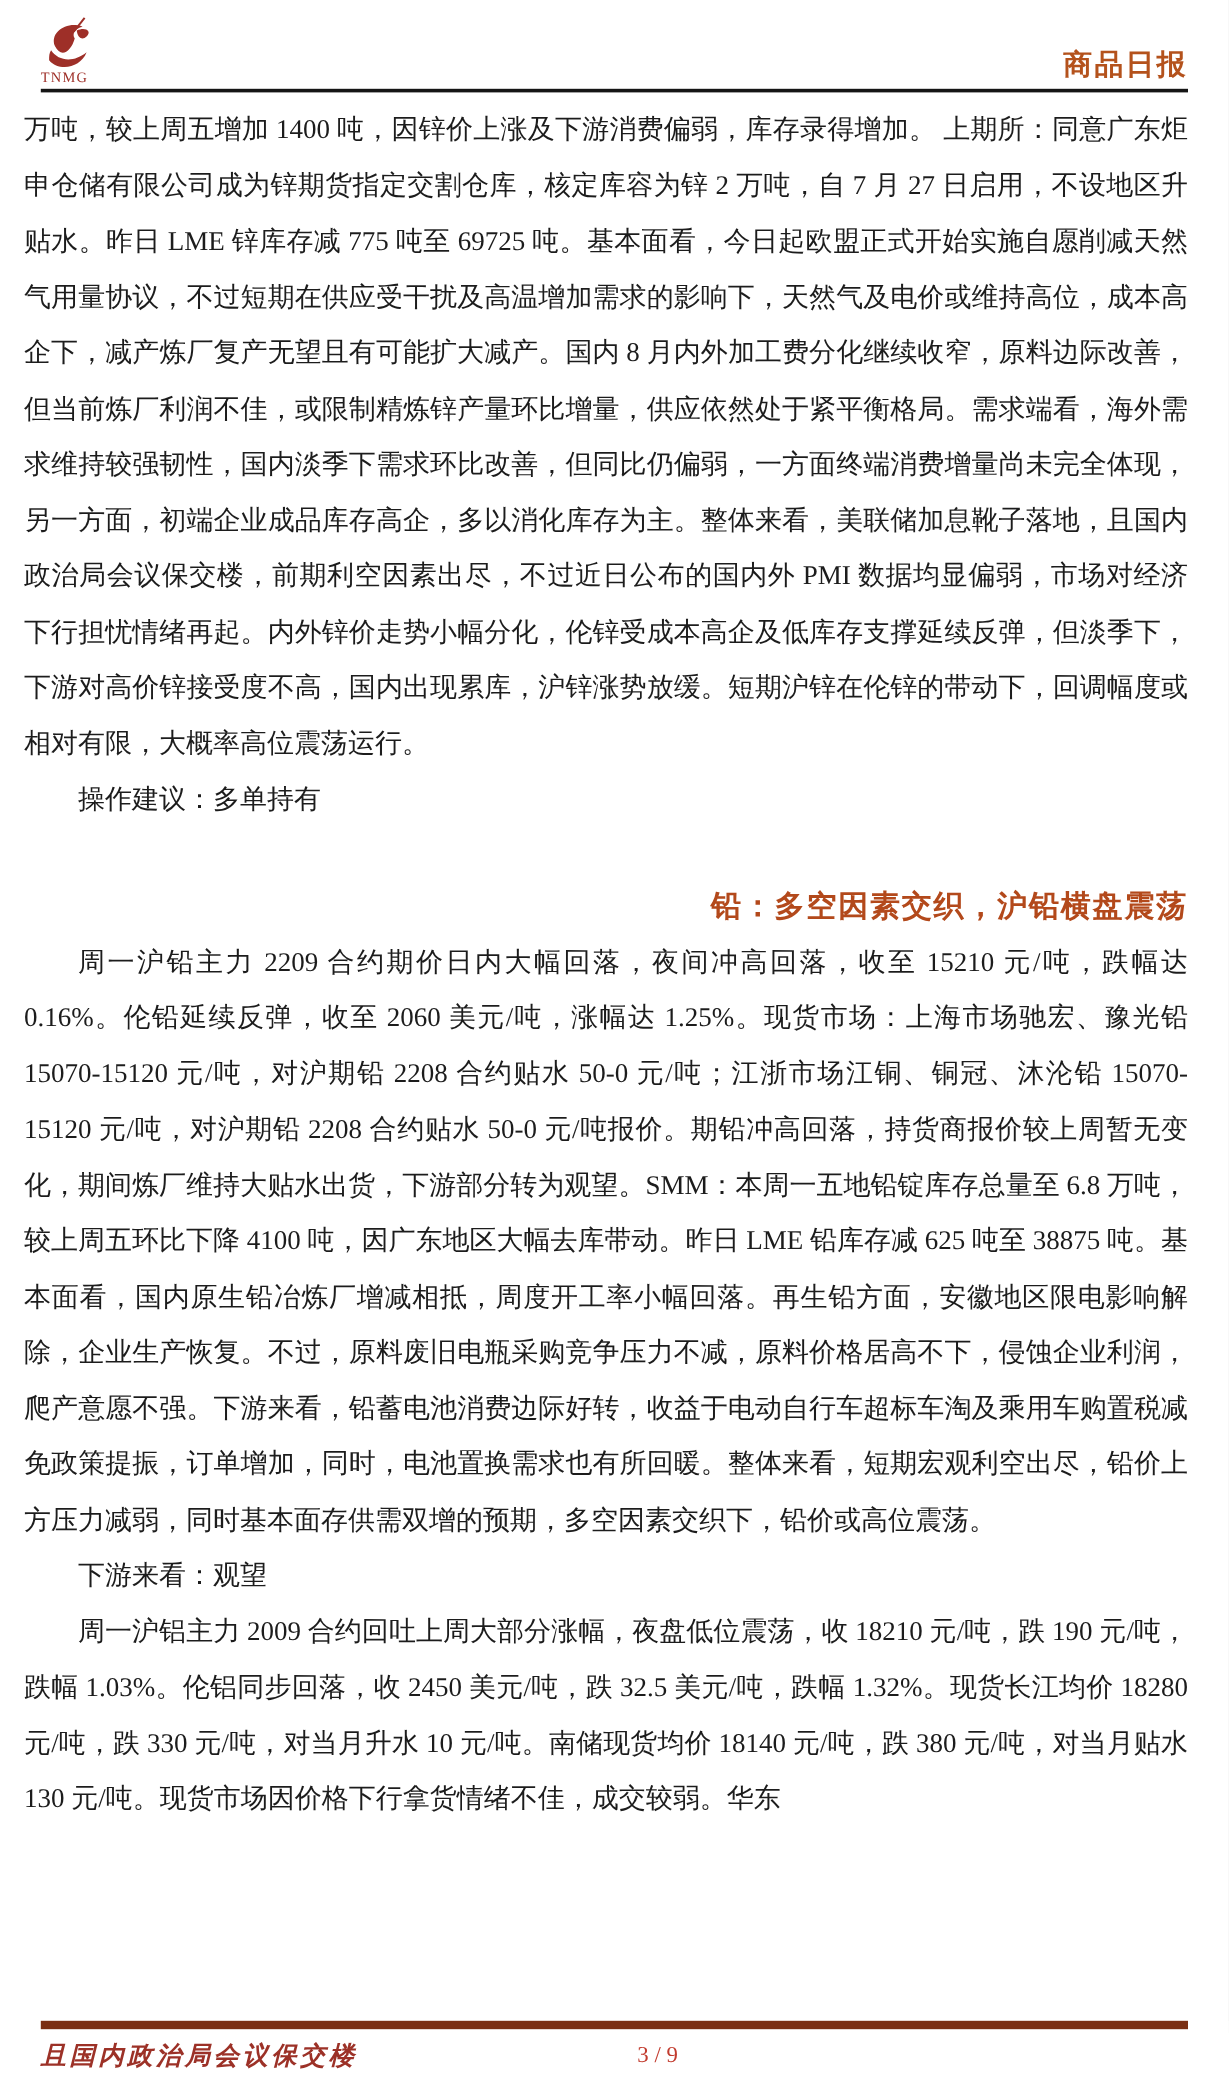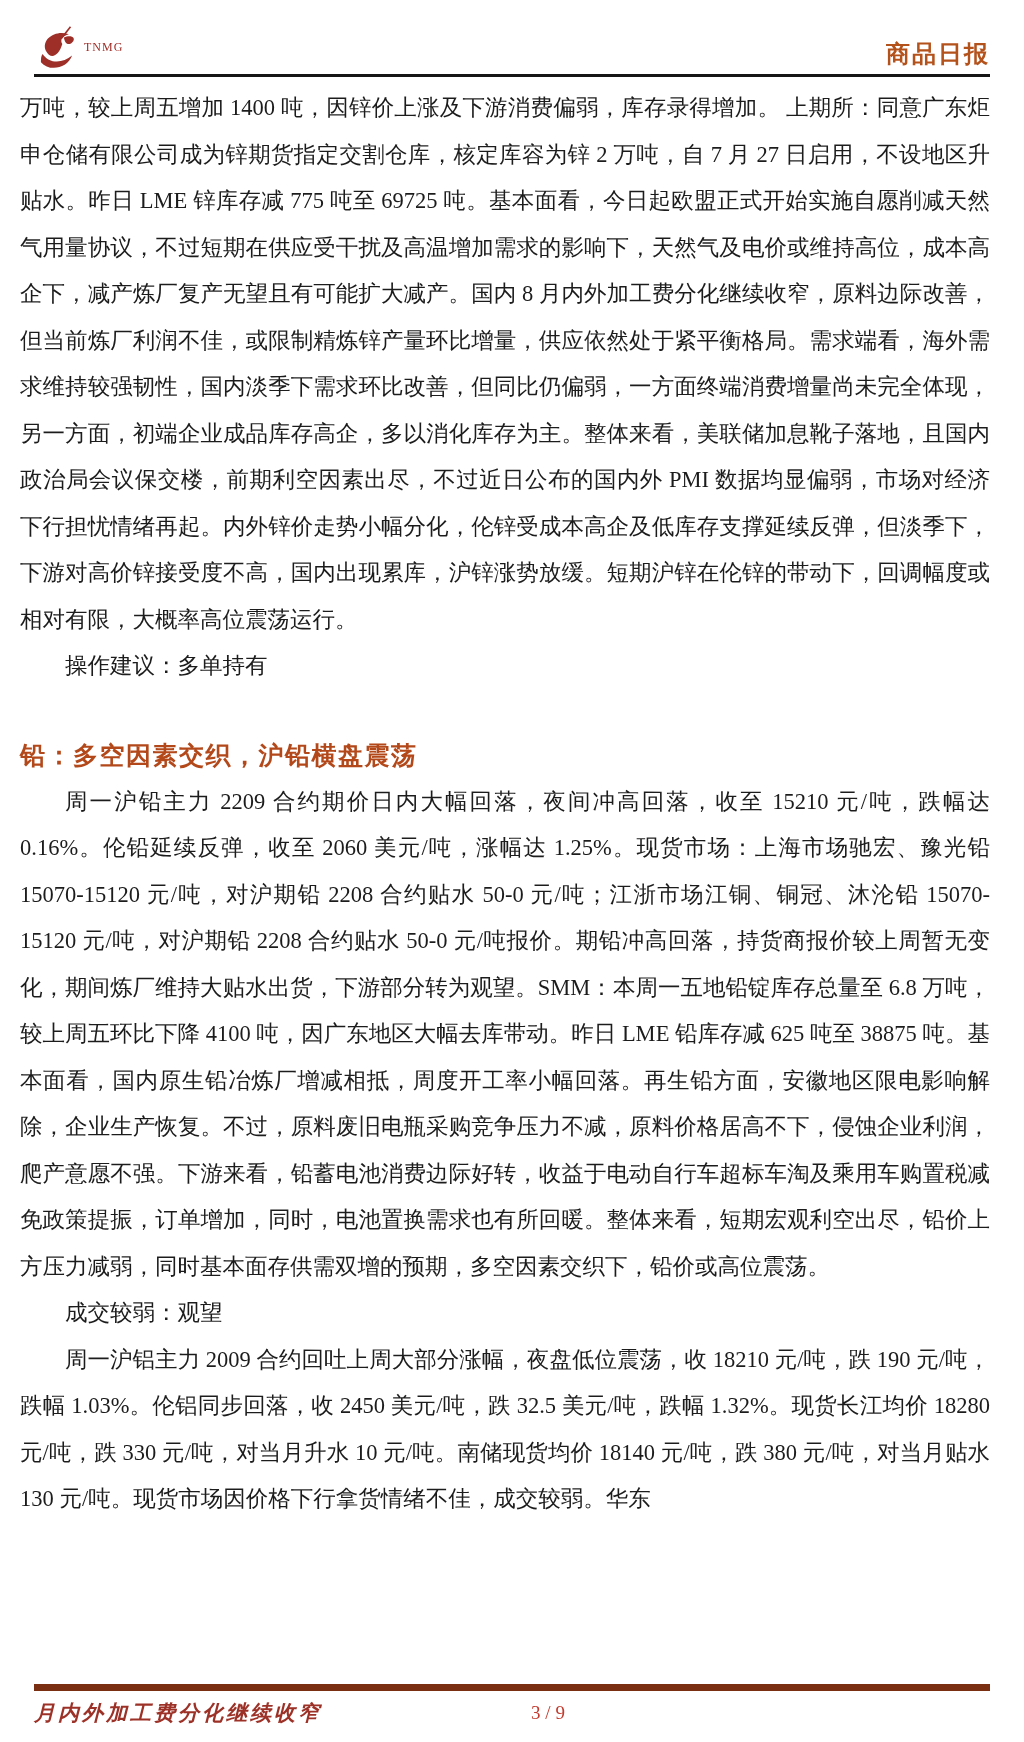--- a/index.html
+++ b/index.html
@@ -14,21 +14,21 @@
   }
   
   .header{
     display:flex;
     justify-content:space-between;
     align-items:flex-end;
     padding:10px 34px 0 34px;
     height:62px;
   }
   .logo{display:flex;align-items:flex-start;gap:8px;}
-  .logo-left{display:flex;flex-direction:row;align-items:center;width:60px;}
+  .logo-left{display:flex;flex-direction:column;width:60px;}
   .logo-icon svg{display:block;}
   .logo-abbr{
     font-family:"Liberation Serif","DejaVu Serif",serif;
     font-size:12px;letter-spacing:1px;color:#9e2f28;margin-top:-3px;
   }
   .logo-text{padding-top:4px;}
   .logo-cn{
     font-size:30px;font-weight:bold;color:#a1322b;
     letter-spacing:5px;line-height:32px;
     font-family:"Liberation Serif","DejaVu Serif",serif;
@@ -57,21 +57,21 @@
   .indent{text-indent:2em;}
   .advice{text-indent:2em;}
   .section-heading{
     margin:42px 0 0 0;
     font-size:25px;
     line-height:47px;
     font-weight:bold;
     color:#b3491b;
     letter-spacing:1.5px;
     font-family:"Liberation Sans","DejaVu Sans",sans-serif;
-    text-align:left;
+    text-align:right;
   }
   
   .footer{
     position:absolute;
     left:0;right:0;bottom:0;
     height:58px;
     background:#ffffff;
   }
   .footer-rule{
     margin:0 34px;
@@ -122,26 +122,26 @@
     <div class="report-type">商品日报</div>
   </header>
   <div class="header-rule"></div>
 
   <main class="body">
     <p class="para">万吨，较上周五增加 1400 吨，因锌价上涨及下游消费偏弱，库存录得增加。 上期所：同意广东炬申仓储有限公司成为锌期货指定交割仓库，核定库容为锌 2 万吨，自 7 月 27 日启用，不设地区升贴水。昨日 LME 锌库存减 775 吨至 69725 吨。基本面看，今日起欧盟正式开始实施自愿削减天然气用量协议，不过短期在供应受干扰及高温增加需求的影响下，天然气及电价或维持高位，成本高企下，减产炼厂复产无望且有可能扩大减产。国内 8 月内外加工费分化继续收窄，原料边际改善，但当前炼厂利润不佳，或限制精炼锌产量环比增量，供应依然处于紧平衡格局。需求端看，海外需求维持较强韧性，国内淡季下需求环比改善，但同比仍偏弱，一方面终端消费增量尚未完全体现，另一方面，初端企业成品库存高企，多以消化库存为主。整体来看，美联储加息靴子落地，且国内政治局会议保交楼，前期利空因素出尽，不过近日公布的国内外 PMI 数据均显偏弱，市场对经济下行担忧情绪再起。内外锌价走势小幅分化，伦锌受成本高企及低库存支撑延续反弹，但淡季下，下游对高价锌接受度不高，国内出现累库，沪锌涨势放缓。短期沪锌在伦锌的带动下，回调幅度或相对有限，大概率高位震荡运行。</p>
     <p class="para advice">操作建议：多单持有</p>
 
     <h2 class="section-heading">铅：多空因素交织，沪铅横盘震荡</h2>
     <p class="para indent">周一沪铅主力 2209 合约期价日内大幅回落，夜间冲高回落，收至 15210 元/吨，跌幅达 0.16%。伦铅延续反弹，收至 2060 美元/吨，涨幅达 1.25%。现货市场：上海市场驰宏、豫光铅 15070-15120 元/吨，对沪期铅 2208 合约贴水 50-0 元/吨；江浙市场江铜、铜冠、沐沦铅 15070-15120 元/吨，对沪期铅 2208 合约贴水 50-0 元/吨报价。期铅冲高回落，持货商报价较上周暂无变化，期间炼厂维持大贴水出货，下游部分转为观望。SMM：本周一五地铅锭库存总量至 6.8 万吨，较上周五环比下降 4100 吨，因广东地区大幅去库带动。昨日 LME 铅库存减 625 吨至 38875 吨。基本面看，国内原生铅冶炼厂增减相抵，周度开工率小幅回落。再生铅方面，安徽地区限电影响解除，企业生产恢复。不过，原料废旧电瓶采购竞争压力不减，原料价格居高不下，侵蚀企业利润，爬产意愿不强。下游来看，铅蓄电池消费边际好转，收益于电动自行车超标车淘及乘用车购置税减免政策提振，订单增加，同时，电池置换需求也有所回暖。整体来看，短期宏观利空出尽，铅价上方压力减弱，同时基本面存供需双增的预期，多空因素交织下，铅价或高位震荡。</p>
-    <p class="para advice">成交较弱：观望</p>
+    <p class="para advice">下游来看：观望</p>
 
     <p class="para indent">周一沪铝主力 2009 合约回吐上周大部分涨幅，夜盘低位震荡，收 18210 元/吨，跌 190 元/吨，跌幅 1.03%。伦铝同步回落，收 2450 美元/吨，跌 32.5 美元/吨，跌幅 1.32%。现货长江均价 18280 元/吨，跌 330 元/吨，对当月升水 10 元/吨。南储现货均价 18140 元/吨，跌 380 元/吨，对当月贴水 130 元/吨。现货市场因价格下行拿货情绪不佳，成交较弱。华东</p>
   </main>
 
   <footer class="footer">
     <div class="footer-rule"></div>
     <div class="footer-row">
-      <span class="disclaimer">月内外加工费分化继续收窄</span>
+      <span class="disclaimer">且国内政治局会议保交楼</span>
       <span class="page-number">3 / 9</span>
     </div>
   </footer>
 
 </div>
 
 </body></html>

